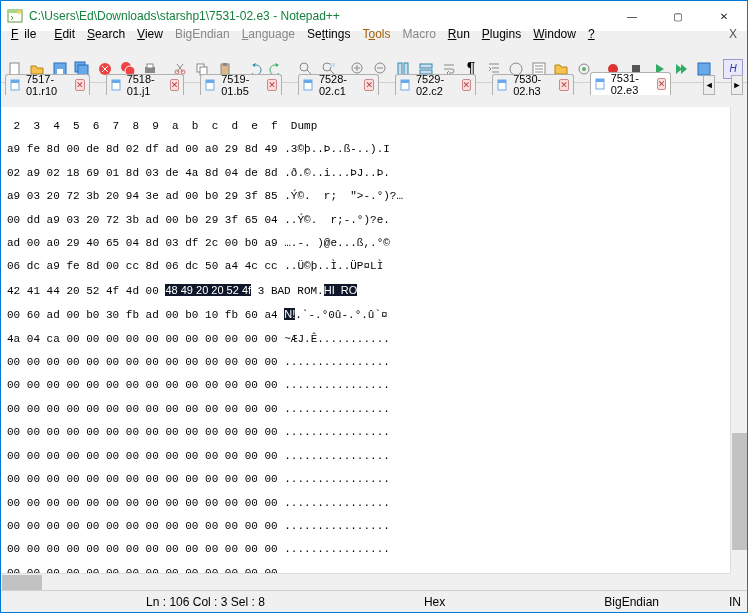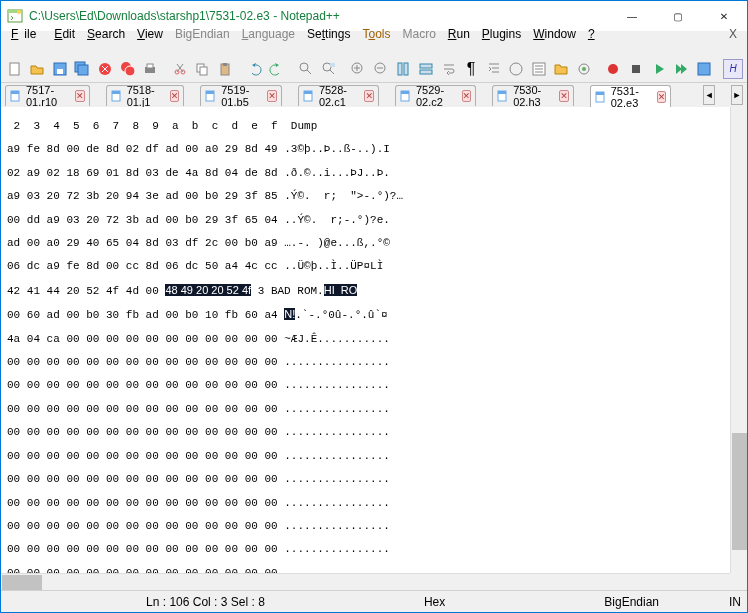--- a/index.html
+++ b/index.html
@@ -9,21 +9,21 @@
 .titlebar .title{font-size:12px;flex:1;color:#15803d}
 .winbtns{display:flex}
 .winbtn{width:46px;height:30px;display:flex;align-items:center;justify-content:center;font-size:10px;color:#222}
 .menubar{height:22px;background:#f0f0f0;display:flex;align-items:flex-end;padding:12px 4px;font-size:12px;color:#000}
 .menubar span{padding:2px 6px}
 .menubar span u{text-decoration:underline}
 .help{margin-left:auto;font-size:12px;color:#555;padding-right:8px}
 .toolbar{height:28px;background:#f0f0f0;display:flex;align-items:center;gap:3px;padding:0 4px;border-bottom:1px solid #d0d0d0}
 .tbtn{width:20px;height:20px;display:flex;align-items:center;justify-content:center}
 .tsep{width:4px}
-.tabs{height:24px;background:#f0f0f0;display:flex;padding:2px 4px 12px;gap:16px}
+.tabs{height:24px;background:#f0f0f0;display:flex;align-items:flex-end;padding:2px 4px 12px;gap:16px}
 .tab{height:21px;background:#f0f0f0;border:1px solid #b0b0b0;border-bottom:none;display:flex;align-items:center;padding:0 4px;font-size:11px;gap:4px;border-radius:3px 3px 0 0}
 .tab.active{background:#fff;height:23px}
 .tab .ticon{width:12px;height:12px}
 .tab .x{width:12px;height:12px;font-size:9px;display:flex;align-items:center;justify-content:center;background:#ffdddd;border:1px solid #cc8888;color:#aa4444;border-radius:2px}
 .navbtn{width:14px;height:20px;display:flex;align-items:center;justify-content:center;font-size:9px;border:1px solid #b0b0b0;background:#eee}
 .tabs .spacer{flex:1}
 .editor{flex:1;background:#fff;overflow:hidden;position:relative}
 .editor pre{font-family:"Courier New",monospace;font-size:11px;line-height:23.4px;color:#000;padding:8px 6px;white-space:pre}
 .sel{background:#0f172a;color:#fff}
 .vscroll{position:absolute;right:0;top:0;width:17px;height:calc(100% - 17px);background:#f0f0f0;border-left:1px solid #ddd}

